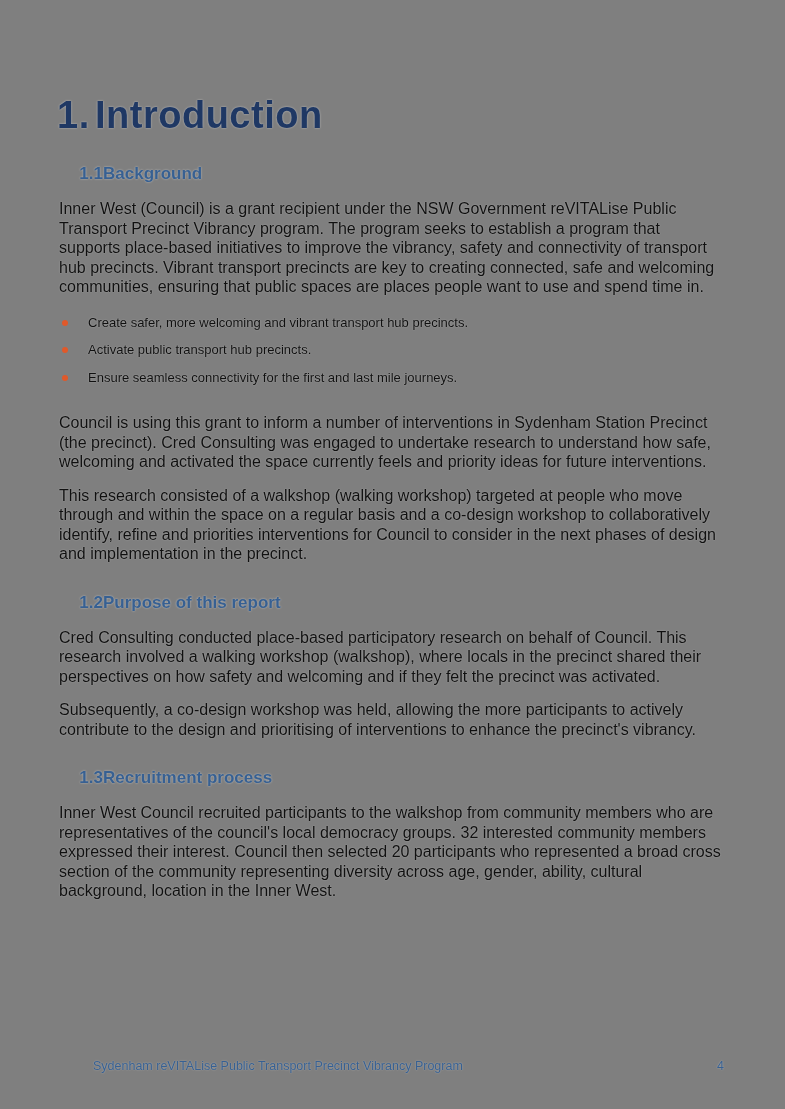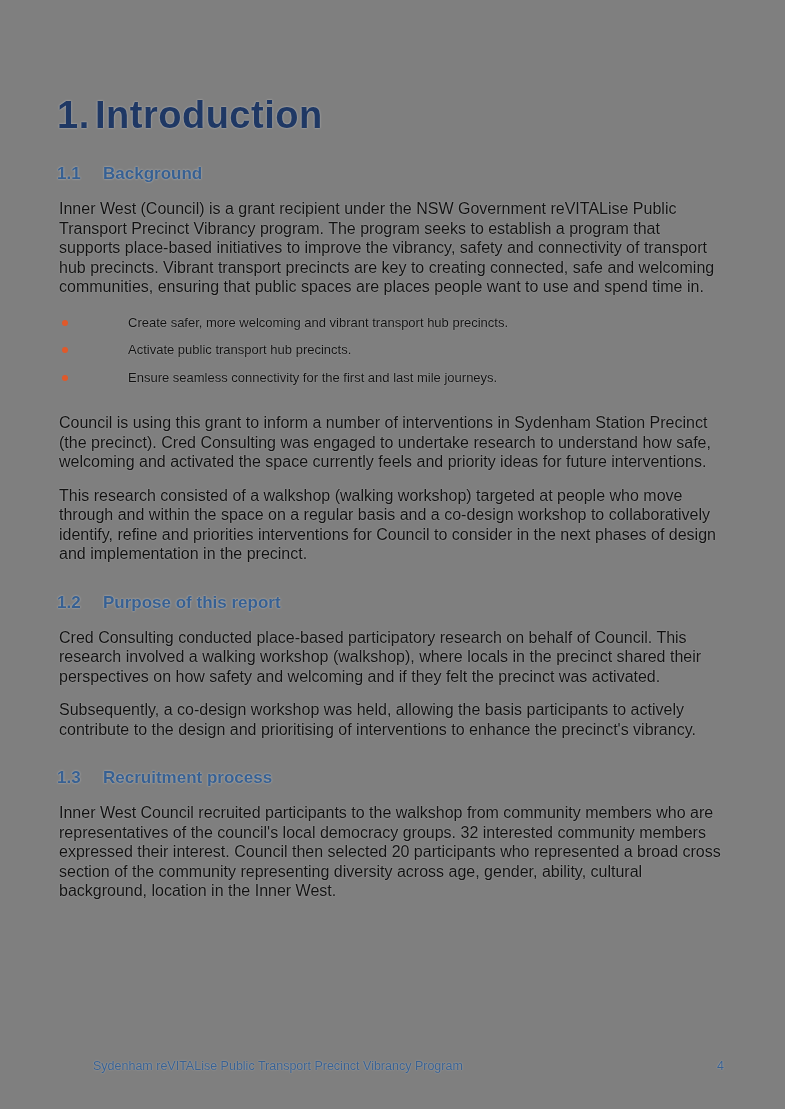--- a/index.html
+++ b/index.html
@@ -32,20 +32,21 @@
     margin: 28px 0 14px 0;
     font-size: 17px;
     line-height: 22px;
     font-weight: bold;
     color: #376092;
     text-shadow: 0 0 2px rgba(255,255,255,0.55);
   }
   h2.sec-heading .num {
     display: inline-block;
     width: 46px;
+    text-align: right;
   }
   h2.first { margin-top: 0; }
   p.body-text {
     margin: 0 0 14px 2px;
     font-size: 16px;
     line-height: 19.5px;
     color: #101010;
     text-shadow: 0 0 1.5px rgba(255,255,255,0.4);
   }
   ul.bullet-list {
@@ -54,21 +55,20 @@
     padding: 0 0 0 5px;
   }
   ul.bullet-list li {
     display: flex;
     align-items: flex-start;
     margin-bottom: 8px;
     font-size: 13px;
     line-height: 19.5px;
     color: #101010;
     text-shadow: 0 0 1.5px rgba(255,255,255,0.4);
-    gap: 40px;
   }
   ul.bullet-list .dot {
     flex: none;
     width: 6px;
     height: 6px;
     border-radius: 50%;
     background: #E0592A;
     margin: 7px 20px 0 0;
   }
   .footer {
@@ -121,21 +121,21 @@
     <p class="body-text">Council is using this grant to inform a number of interventions in Sydenham Station Precinct (the precinct). Cred Consulting was engaged to undertake research to understand how safe, welcoming and activated the space currently feels and priority ideas for future interventions.</p>
 
     <p class="body-text">This research consisted of a walkshop (walking workshop) targeted at people who move through and within the space on a regular basis and a co-design workshop to collaboratively identify, refine and priorities interventions for Council to consider in the next phases of design and implementation in the precinct.</p>
 
     <h2 class="sec-heading">
       <span class="num">1.2</span><span>Purpose of this report</span>
     </h2>
 
     <p class="body-text">Cred Consulting conducted place-based participatory research on behalf of Council. This research involved a walking workshop (walkshop), where locals in the precinct shared their perspectives on how safety and welcoming and if they felt the precinct was activated.</p>
 
-    <p class="body-text">Subsequently, a co-design workshop was held, allowing the basis participants to actively contribute to the design and prioritising of interventions to enhance the precinct's vibrancy.</p>
+    <p class="body-text">Subsequently, a co-design workshop was held, allowing the more participants to actively contribute to the design and prioritising of interventions to enhance the precinct's vibrancy.</p>
 
     <h2 class="sec-heading">
       <span class="num">1.3</span><span>Recruitment process</span>
     </h2>
 
     <p class="body-text">Inner West Council recruited participants to the walkshop from community members who are representatives of the council's local democracy groups. 32 interested community members expressed their interest. Council then selected 20 participants who represented a broad cross section of the community representing diversity across age, gender, ability, cultural background, location in the Inner West.</p>
 
   </div>
 
   <div class="footer">

